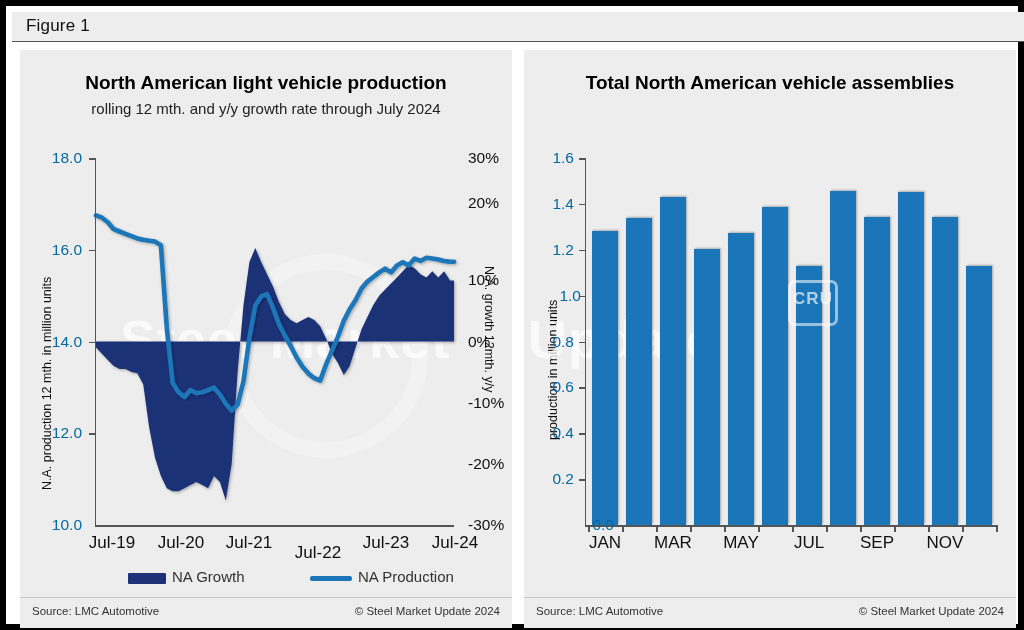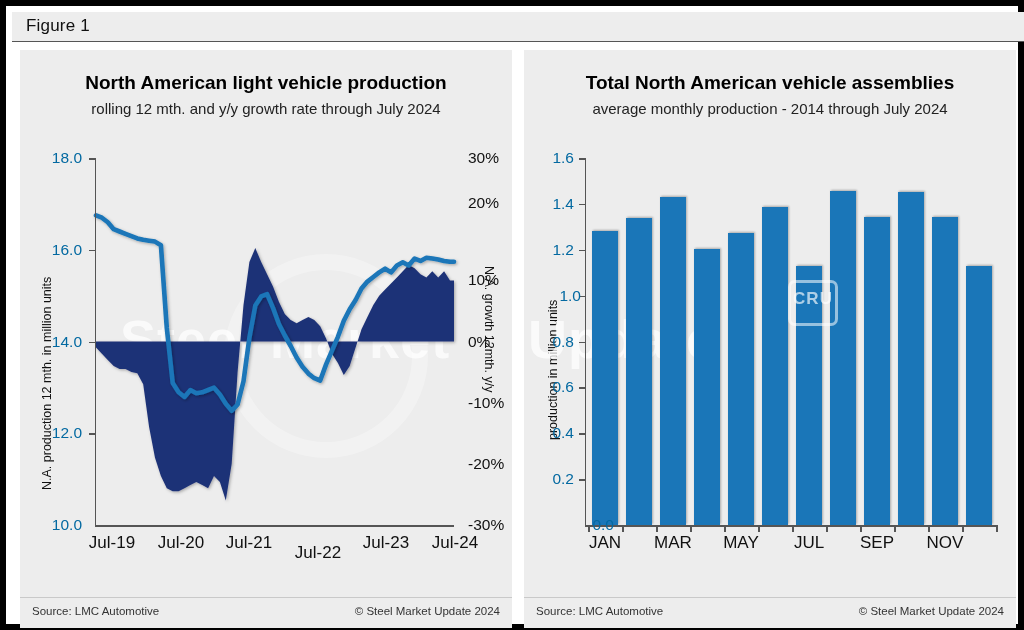--- a/index.html
+++ b/index.html
@@ -165,30 +165,39 @@
       <div class="ylab-r" style="left:14px;margin-left:358px;top:367px;">-30%</div>
 
       <div class="xlab" style="left:16px;top:375px;">Jul-19</div>
       <div class="xlab" style="left:85px;top:375px;">Jul-20</div>
       <div class="xlab" style="left:153px;top:375px;">Jul-21</div>
       <div class="xlab" style="left:222px;top:385px;">Jul-22</div>
       <div class="xlab" style="left:290px;top:375px;">Jul-23</div>
       <div class="xlab" style="left:359px;top:375px;">Jul-24</div>
     </div>
 
+    <div class="legend" style="top:516px;">
+      <div class="legend-item" style="left:108px;">
+        <div class="legend-swatch-box" style="left:0;background:#1f3277;"></div>
+        <div class="legend-text" style="left:44px;">NA Growth</div>
+      </div>
+      <div class="legend-item" style="left:290px;">
+        <div class="legend-swatch-line" style="left:0;background:#1a76b8;"></div>
+        <div class="legend-text" style="left:48px;">NA Production</div>
+      </div>
+    </div>
 
     <div class="footer">
       <div class="src">Source: LMC Automotive</div>
       <div class="cpy">© Steel Market Update 2024</div>
     </div>
   </div>
 
   <div class="panel panel-right">
     <div class="chart-title">Total North American vehicle assemblies</div>
-    <div class="chart-subtitle">average monthly production - 2014 through July 2024</div>
 
     <div class="axis-title left" style="left:22px;top:390px;">production in million units</div>
 
     <div class="plot" style="left:62px;top:108px;width:412px;height:367px;">
 
       <div class="watermark" style="left:-58px;top:150px;">Update</div>
 
       <div class="bar" style="left:6px;width:26px;height:293.6px;"></div>
       <div class="bar" style="left:40px;width:26px;height:307.4px;"></div>
       <div class="bar" style="left:74px;width:26px;height:328.0px;"></div>

